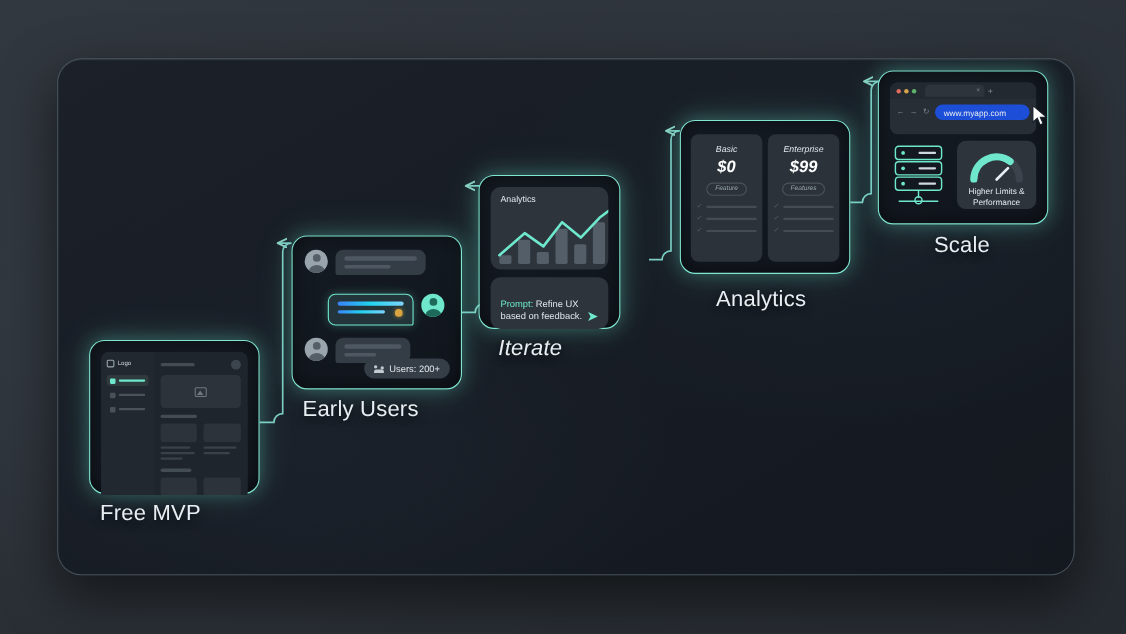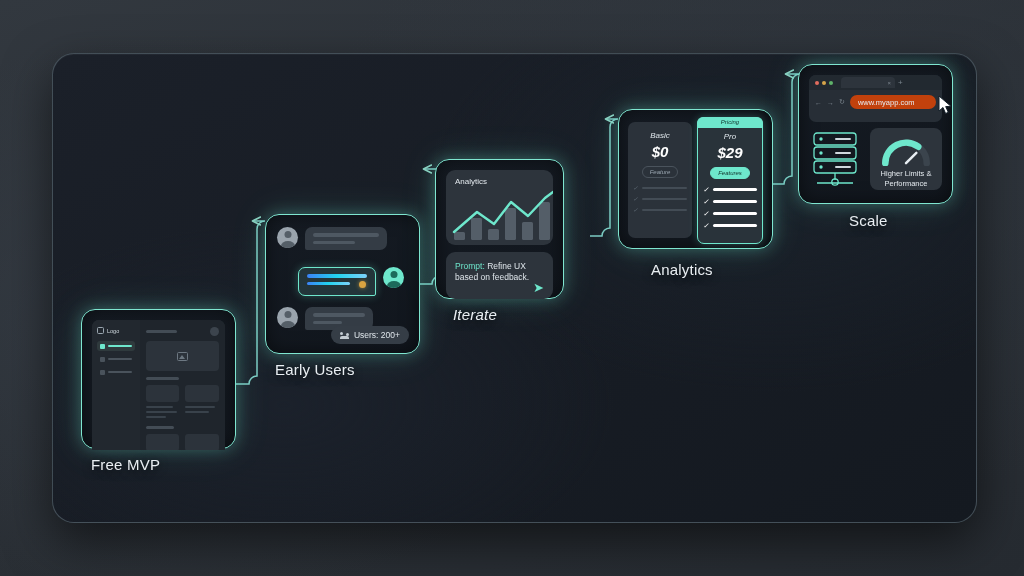--- a/index.html
+++ b/index.html
@@ -31,21 +31,21 @@
   
   .card {
     position: absolute;
     border-radius: 14px;
     background: linear-gradient(160deg, #151b23 0%, #11161d 100%);
     border: 1.6px solid #7fe6d0;
     box-shadow: 0 0 16px rgba(110,231,204,0.30), 0 0 36px rgba(110,231,204,0.14),
                 inset 0 0 18px rgba(0,0,0,0.5);
   }
   .step-label {
-    position: absolute; color: #e9eef2; font-size: 15px; letter-spacing: 0.2px;
+    position: absolute; color: #e9eef2; font-size: 20px; letter-spacing: 0.2px;
     text-shadow: 0 2px 8px rgba(0,0,0,0.7);
     white-space: nowrap;
   }
   
   #links { position: absolute; left: 0; top: 0; width: 925px; height: 470px; pointer-events: none; }
 
   
   #card-mvp { left: 28px; top: 255px; width: 155px; height: 140px; }
   .wf {
     position: absolute; left: 10px; top: 10px; right: 10px; bottom: -2px;
@@ -106,21 +106,21 @@
   .badge-ic:before { content:''; position:absolute; left:0; top:0; width:3.5px; height:3.5px; border-radius:50%; background:#c3cbd2; }
   .badge-ic:after { content:''; position:absolute; right:0; top:1px; width:3px; height:3px; border-radius:50%; background:#c3cbd2; }
   .badge-ic i { position:absolute; left:0; bottom:0; width:9px; height:3px; border-radius:2px 2px 0 0; background:#c3cbd2; }
 
   
   #card-iterate { left: 382px; top: 105px; width: 129px; height: 140px; }
   .an-box { position: absolute; left: 10px; top: 10px; right: 10px; height: 75px;
     border-radius: 9px; background: #2d343c; overflow: hidden; }
   .an-title { position: absolute; left: 9px; top: 7px; color: #e3e9ee; font-size: 8px; }
   .prompt-box { position: absolute; left: 10px; top: 92px; right: 10px; height: 47px;
-    border-radius: 9px; background: #2d343c; padding: 9px 9px; }
+    border-radius: 9px; background: #2d343c; padding: 19px 9px; }
   .prompt-tx { font-size: 8.5px; line-height: 1.35; color: #dfe6eb; }
   .prompt-tx .k { color: #6ee7cc; }
   .send { position: absolute; right: 9px; bottom: 5px; color: #6ee7cc; font-size: 13px; line-height: 1; }
 
   
   #card-money { left: 565px; top: 55px; width: 155px; height: 140px; }
   .tiers { position: absolute; left: 9px; top: 12px; right: 9px; bottom: 10px; display: flex; gap: 5px; font-style: italic; }
   .tier { flex: 1; border-radius: 7px; background: #2b323a; padding: 9px 5px 6px; position: relative;
     display: flex; flex-direction: column; align-items: center; }
   .tier.pro { background: #29333a; border: 1.3px solid #6ee7cc; box-shadow: 0 0 9px rgba(110,231,204,0.28);
@@ -145,21 +145,21 @@
     border-radius: 7px; background: #272e36; overflow: hidden; }
   .b-tabs { height: 15px; display: flex; align-items: center; gap: 3px; padding: 0 6px; background: #222930; }
   .tl { width: 4px; height: 4px; border-radius: 50%; }
   .tl.r { background: #e06c5e; } .tl.y { background: #d6a44a; } .tl.g { background: #5fb36a; }
   .b-tab { margin-left: 5px; height: 11px; flex: 1; max-width: 54px; background: #2d343c;
     border-radius: 4px 4px 0 0; display: flex; align-items: center; justify-content: flex-end;
     padding-right: 4px; color: #7b858e; font-size: 6px; }
   .b-plus { color: #7b858e; font-size: 8px; }
   .b-bar { display: flex; align-items: center; gap: 5px; padding: 5px 6px; }
   .b-nav { color: #7b858e; font-size: 7px; }
-  .b-url { flex: 1; height: 14px; border-radius: 8px; background: #c2410c;
+  .b-url { flex: 1; height: 14px; border-radius: 8px; background: #1d4ed8;
     display: flex; align-items: center; padding: 0 8px; color: #e6ecf1; font-size: 7.5px; }
   .cursor { position: absolute; right: 14px; top: 30px; width: 0; height: 0; }
   .cursor svg { position: absolute; left: 0; top: 0; }
   .srv { position: absolute; left: 12px; top: 66px; width: 52px; height: 56px; }
   .kpi { position: absolute; right: 10px; top: 63px; width: 72px; height: 62px;
     border-radius: 8px; background: #2d343c; display: flex; flex-direction: column;
     align-items: center; justify-content: flex-start; padding-top: 6px; }
   .kpi-tx { color: #e3e9ee; font-size: 7.5px; text-align: center; line-height: 1.3; margin-top: 3px; }
 
   
@@ -318,43 +318,38 @@
           <div class="feat">
             <span class="chk">✓</span>
             <span class="feat-bar"></span>
           </div>
           <div class="feat">
             <span class="chk">✓</span>
             <span class="feat-bar"></span>
           </div>
         </div>
 
-        <div class="tier pro">
-          <span class="ribbon">Pricing</span>
-          <span class="tier-name">Pro</span>
-          <span class="tier-price">$29</span>
+
+        <div class="tier">
+          <span class="tier-name">Enterprise</span>
+          <span class="tier-price">$99</span>
           <span class="tier-pill">Features</span>
           <div class="feat">
             <span class="chk">✓</span>
             <span class="feat-bar"></span>
           </div>
           <div class="feat">
             <span class="chk">✓</span>
             <span class="feat-bar"></span>
           </div>
           <div class="feat">
             <span class="chk">✓</span>
             <span class="feat-bar"></span>
           </div>
-          <div class="feat">
-            <span class="chk">✓</span>
-            <span class="feat-bar"></span>
-          </div>
-        </div>
-
+        </div>
 
       </div>
     </div>
     <div class="step-label" style="left:598px; top:207px;">Analytics</div>
 
     <div class="card" id="card-scale">
       <div class="browser">
         <div class="b-tabs">
           <span class="tl r"></span>
           <span class="tl y"></span>

